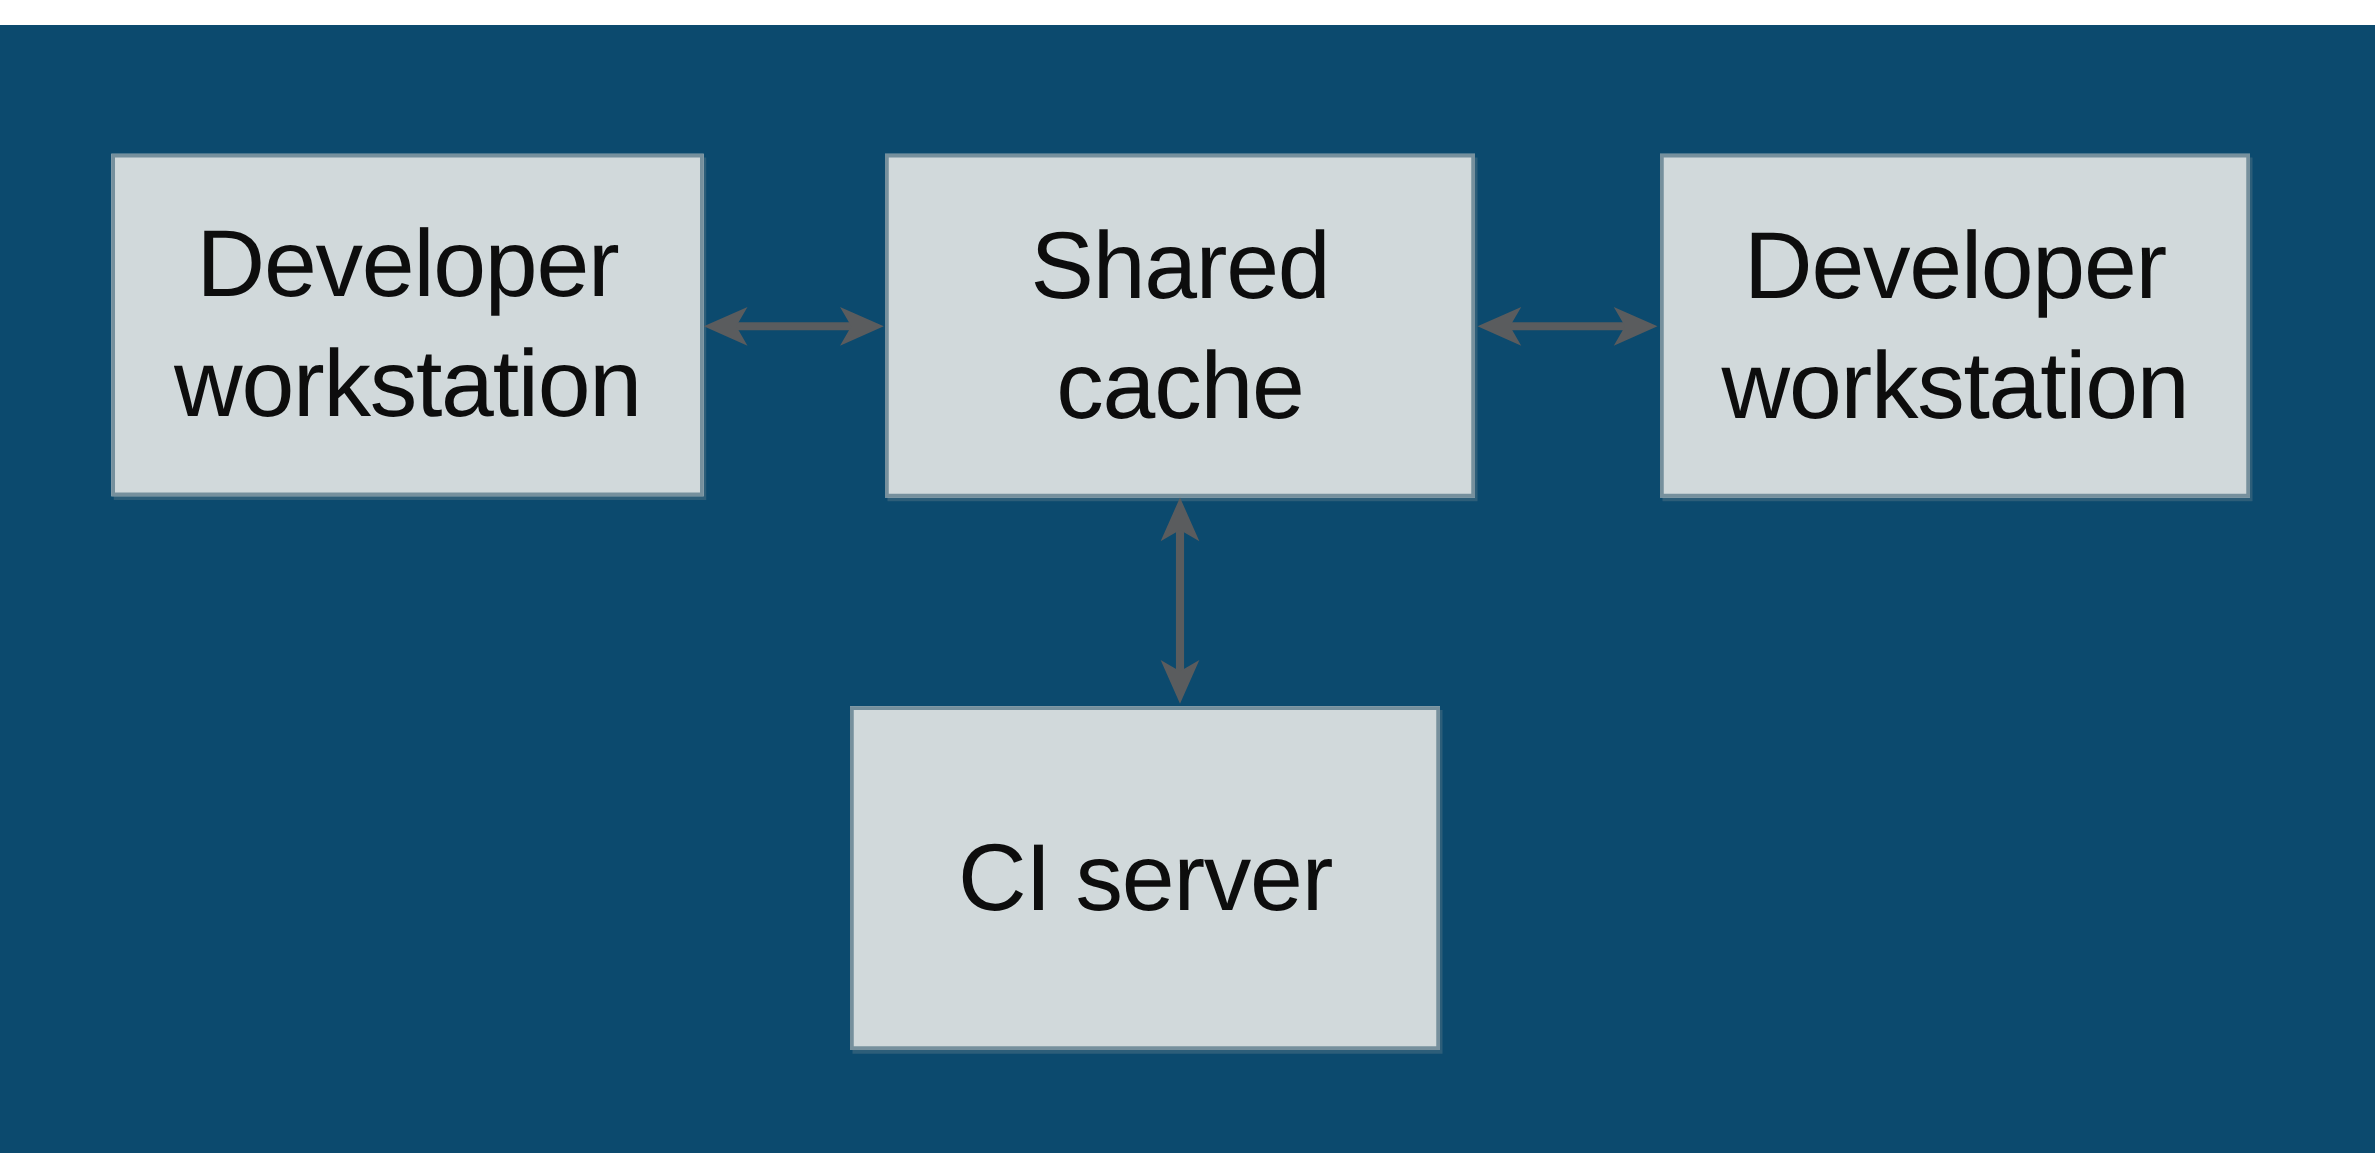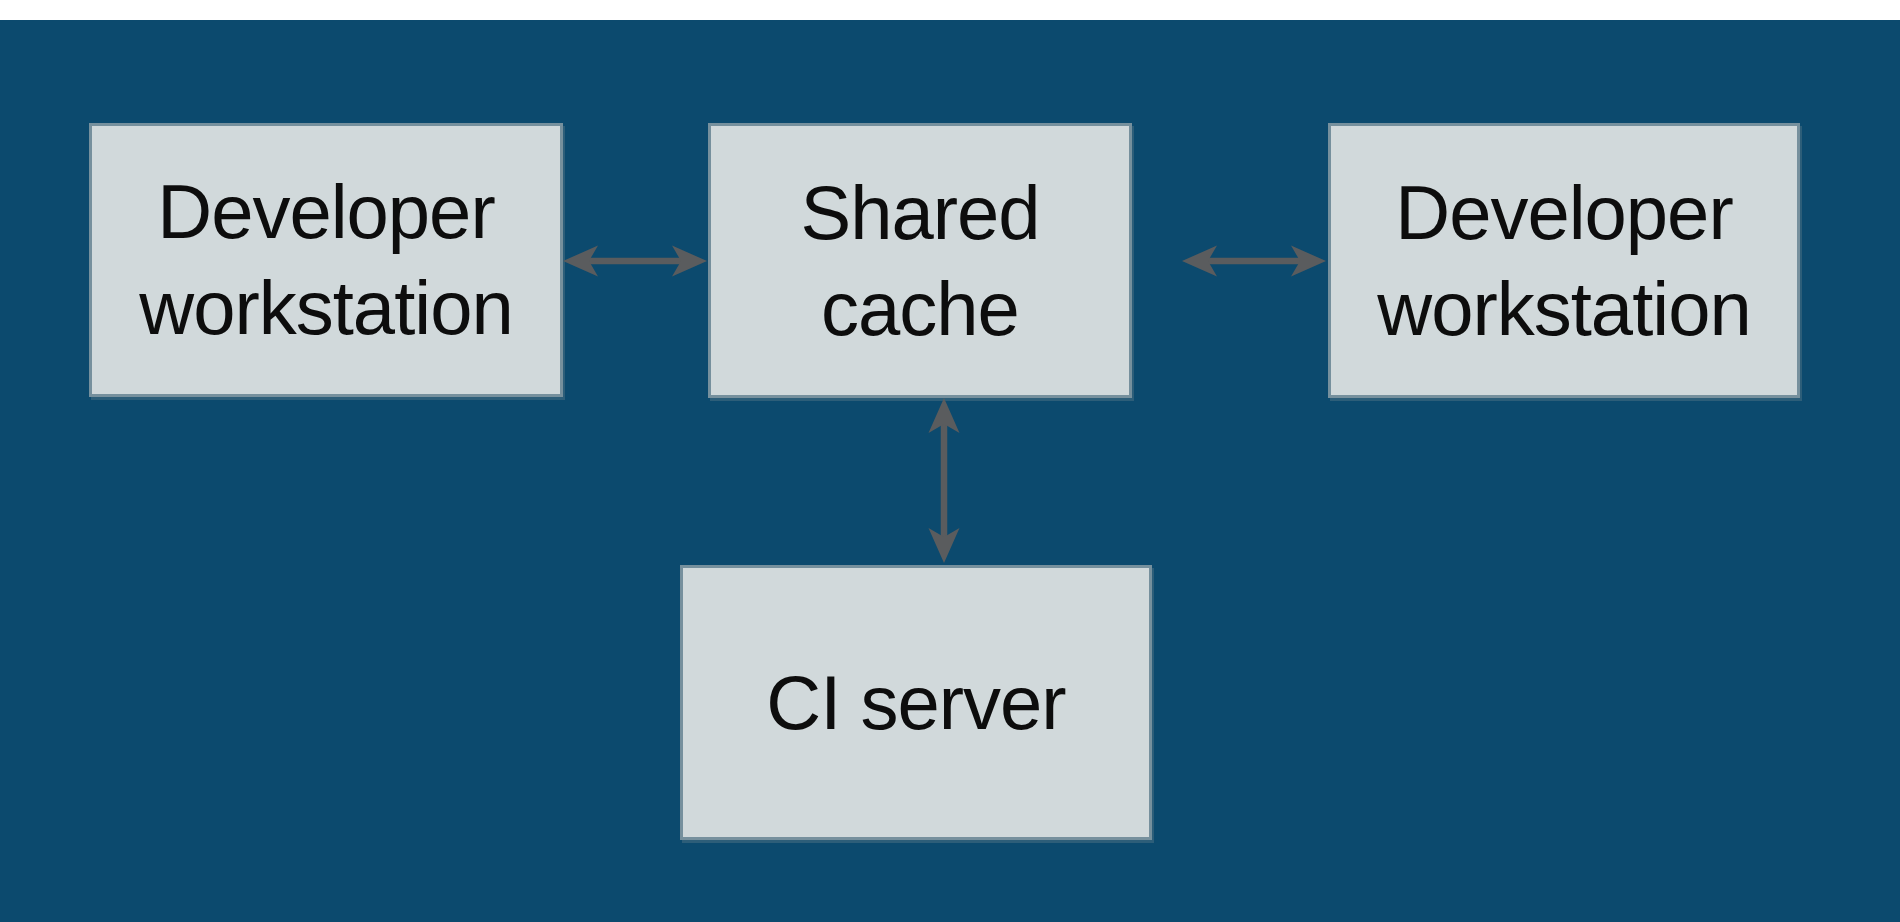--- a/index.html
+++ b/index.html
@@ -28,21 +28,21 @@
     text-align: center;
   }
   .node-label {
     white-space: pre-line;
     font-size: 76px;
     line-height: 1.26;
     letter-spacing: -1px;
     color: #0d0d0d;
   }
   #node-dev-left   { left:  89px; top: 103px; width: 474px; height: 274px; }
-  #node-cache      { left: 708px; top: 103px; width: 424px; height: 275px; }
+  #node-cache      { left: 708px; top: 103px; width: 472px; height: 275px; }
   #node-dev-right  { left:1328px; top: 103px; width: 472px; height: 275px; }
   #node-ci         { left: 680px; top: 545px; width: 472px; height: 275px; }
 
   .edge { position: absolute; display: block; }
   #edge-left  { left:  562px; top: 210px; }
   #edge-right { left: 1181px; top: 210px; }
   #edge-down  { left:  913px; top: 377px; }
 </style>
 </head>
 <body>

